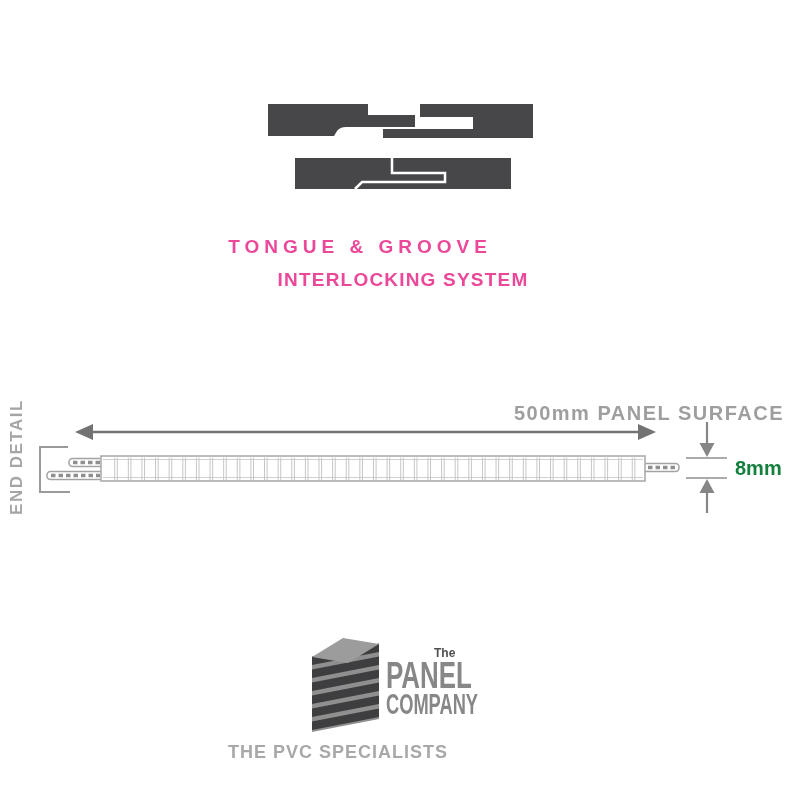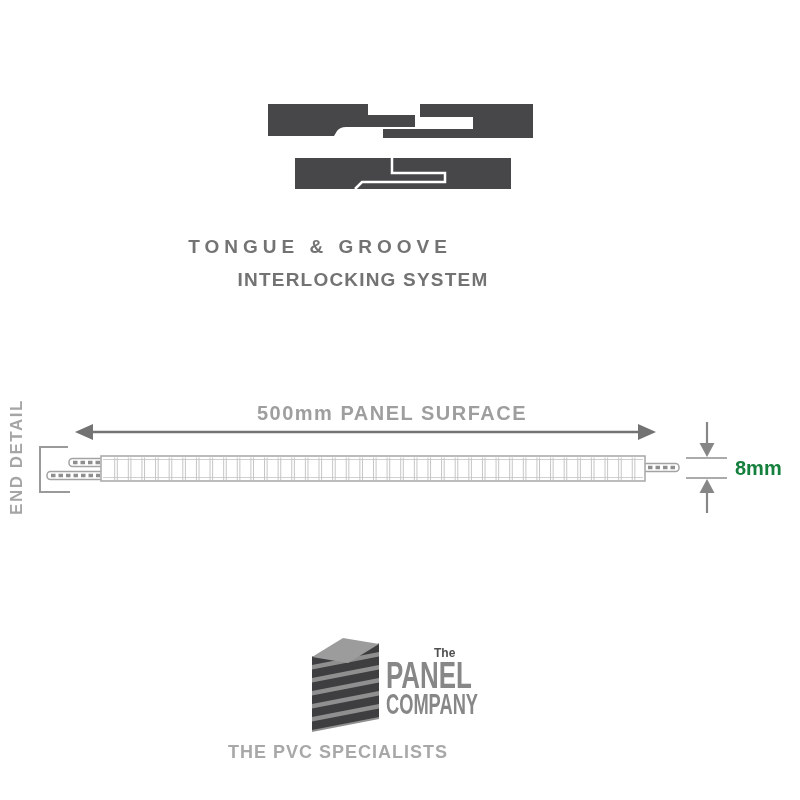--- a/index.html
+++ b/index.html
@@ -5,26 +5,26 @@
   html,body{margin:0;padding:0;}
   body{
     width:800px;height:800px;position:relative;overflow:hidden;
     background:#ffffff;
     font-family:"Liberation Sans","DejaVu Sans",sans-serif;
   }
   .abs{position:absolute;}
   .vector-layer{position:absolute;left:0;top:0;}
   .heading{
     left:0;width:640px;text-align:center;font-weight:bold;
-    color:#737373;font-size:19px;
+    color:#ec4899;font-size:19px;padding-left:40px;
   }
   .heading-1{top:236px;letter-spacing:5px;}
   .heading-2{top:269px;letter-spacing:1.2px;margin-left:43px;}
   .dim-surface{
-    left:0;width:784px;text-align:center;top:402px;
+    left:0;width:784px;text-align:right;top:402px;
     font-weight:bold;font-size:20px;letter-spacing:1.5px;color:#9e9e9e;
   }
   .dim-thickness{
     left:735px;top:457px;font-weight:bold;font-size:20px;color:#15803d;
   }
   .end-detail{
     left:-52px;top:446px;width:140px;height:22px;text-align:center;
     transform:rotate(-90deg);font-weight:bold;font-size:17px;
     letter-spacing:1.5px;color:#a5a5a5;
   }

